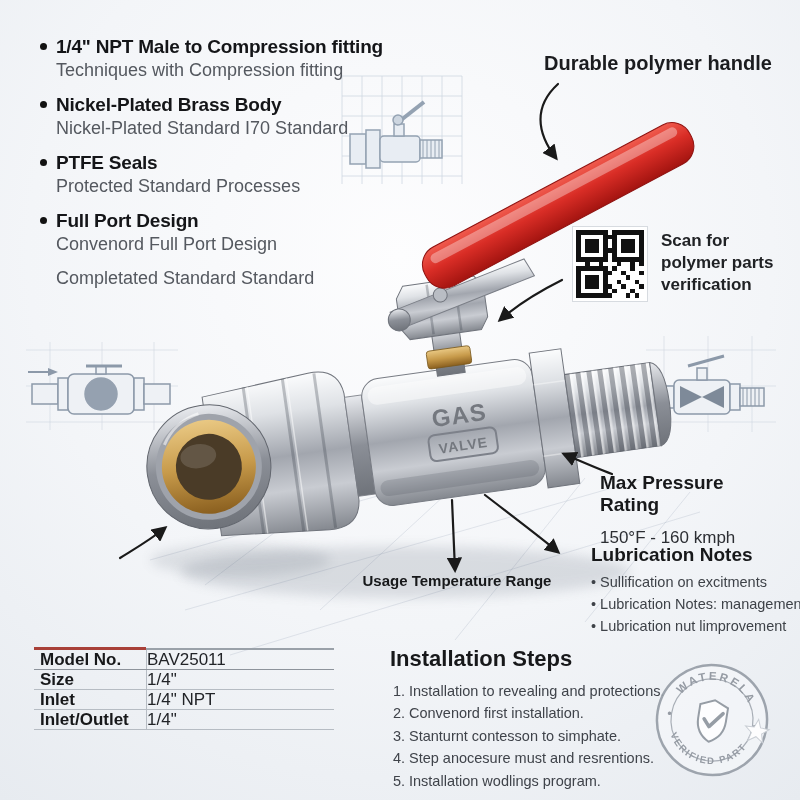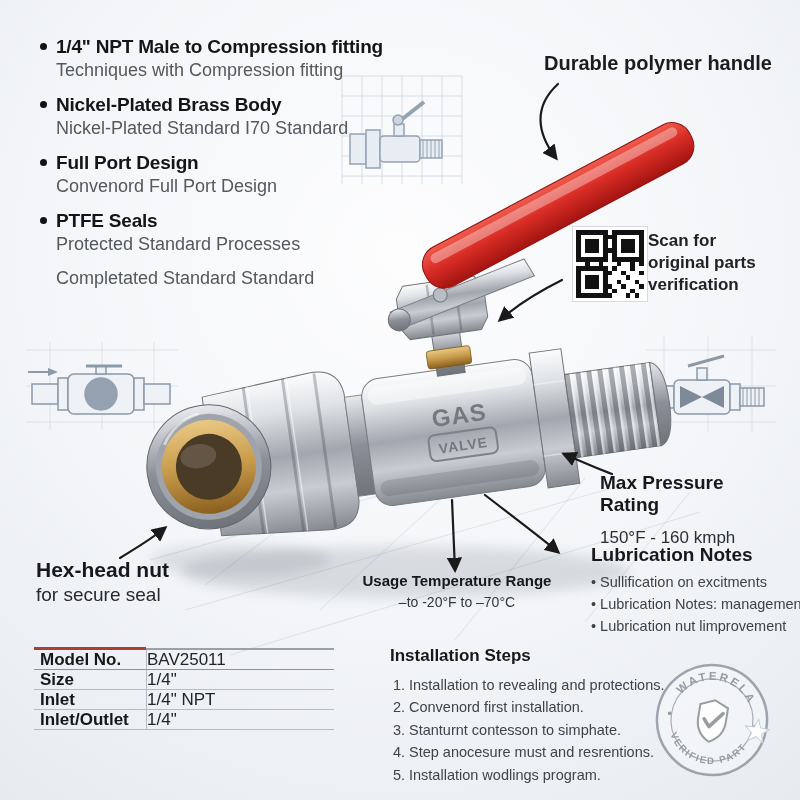--- a/index.html
+++ b/index.html
@@ -10,21 +10,21 @@
 
   
   .features{position:absolute;left:40px;top:36px;width:368px;}
   .feature{margin-bottom:13px;}
   .f-title{display:flex;align-items:baseline;gap:9px;font-size:19px;font-weight:bold;letter-spacing:-.2px;color:#141518;}
   .dot{flex:none;width:7px;height:7px;border-radius:50%;background:#121212;transform:translateY(-3px);}
   .f-sub{margin:2px 0 0 16px;font-size:18px;color:#54585f;}
 
   
   .handle-note{position:absolute;left:544px;top:52px;width:232px;font-size:20px;font-weight:600;color:#1b1c1f;}
-  .qr-row{position:absolute;left:572px;top:226px;display:flex;align-items:flex-start;}
+  .qr-row{position:absolute;left:572px;top:226px;display:flex;gap:13px;align-items:flex-start;}
   .qr-box{width:76px;height:76px;background:#fff;padding:3px;border:1px solid #d7dbe0;}
   .qr-text{font-size:17px;font-weight:600;line-height:1.3;color:#202225;padding-top:4px;}
   .max-pressure{position:absolute;left:600px;top:472px;width:185px;}
   .max-pressure .t{font-size:19px;font-weight:bold;}
   .max-pressure .v{font-size:17px;color:#2c2e33;margin-top:12px;}
   .lubrication{position:absolute;left:556px;top:544px;width:228px;margin-left:35px;}
   .lubrication .t{font-size:19px;font-weight:bold;margin-bottom:6px;}
   .lubrication ul{margin:0;padding:0;list-style:none;font-size:14.5px;color:#3e4248;line-height:1.5;}
   .lubrication li::before{content:"• ";color:#3e4248;}
 
@@ -39,21 +39,21 @@
   
   .spec-table{position:absolute;left:34px;top:648px;width:300px;font-size:17px;border-top:2px solid #9aa1a9;}
   .spec-table::before{content:"";position:absolute;top:-3px;left:0;width:112px;height:3px;background:#a84038;}
   .spec-row{display:flex;align-items:center;height:20px;border-bottom:1px solid #b6bcc3;}
   .spec-row:first-child{border-bottom-color:#8d939b;}
   .cell-label{width:112px;font-weight:bold;padding-left:6px;color:#17181a;}
   .cell-value{flex:1;align-self:stretch;display:flex;align-items:center;border-left:1px solid #b6bcc3;color:#222428;}
 
   
   .install{position:absolute;left:390px;top:646px;width:275px;}
-  .install .t{font-size:17px;font-weight:bold;margin-bottom:8px;}
+  .install .t{font-size:22px;font-weight:bold;margin-bottom:8px;}
   .install ol{margin:0;padding-left:19px;font-size:14.5px;color:#3f434a;line-height:1.55;}
 
   
   .badge{position:absolute;left:652px;top:660px;width:120px;height:120px;transform:rotate(9deg);opacity:.93;}
   .badge svg{overflow:visible;}
 
   .scene{position:absolute;left:0;top:0;pointer-events:none;}
 </style>
 </head>
 <body>
@@ -217,30 +217,30 @@
     <div class="feature">
       <div class="f-title">
           <span class="dot"></span>
           <span>Nickel-Plated Brass Body</span>
         </div>
       <div class="f-sub">Nickel-Plated Standard I70 Standard</div>
     </div>
     <div class="feature">
       <div class="f-title">
           <span class="dot"></span>
+          <span>PTFE Seals</span>
+        </div>
+      <div class="f-sub">Protected Standard Processes</div>
+    </div>
+    <div class="feature">
+      <div class="f-title">
+          <span class="dot"></span>
           <span>Full Port Design</span>
         </div>
       <div class="f-sub">Convenord Full Port Design</div>
-    </div>
-    <div class="feature">
-      <div class="f-title">
-          <span class="dot"></span>
-          <span>PTFE Seals</span>
-        </div>
-      <div class="f-sub">Protected Standard Processes</div>
     </div>
     <div class="feature">
       <div class="f-sub">Completated Standard Standard</div>
     </div>
   </div>
 
   <div class="handle-note">Durable polymer handle</div>
 
   <div class="qr-row">
     <svg class="qr-box" viewBox="0 0 75 75" shape-rendering="crispEdges">
@@ -253,47 +253,42 @@
           <rect x="45" y="5" width="25" height="25" fill="#ffffff"></rect>
           <rect x="50" y="10" width="15" height="15"></rect>
         <rect x="0" y="40" width="35" height="35"></rect>
           <rect x="5" y="45" width="25" height="25" fill="#ffffff"></rect>
           <rect x="10" y="50" width="15" height="15"></rect>
         <path d="M40 40h5v5h-5z M50 45h5v5h-5z M60 40h5v5h-5z M70 45h5v5h-5z M45 55h5v5h-5z M55 50h5v5h-5z M65 55h5v5h-5z M70 60h5v5h-5z M40 65h5v5h-5z M50 60h5v5h-5z M60 65h5v5h-5z M55 70h5v5h-5z M65 70h5v5h-5z M45 35h5v5h-5z M60 35h5v5h-5z M70 35h5v5h-5z M35 45h5v5h-5z M35 60h5v5h-5z M35 70h5v5h-5z M35 5h5v5h-5z M35 20h5v5h-5z M10 35h5v5h-5z M25 35h5v5h-5z"></path>
       </g>
     </svg>
     <div class="qr-text">
       <div>Scan for</div>
-      <div>original parts</div>
+      <div>polymer parts</div>
       <div>verification</div>
     </div>
   </div>
 
   <div class="max-pressure">
     <div class="t">Max Pressure Rating</div>
     <div class="v">150°F - 160 kmph</div>
   </div>
 
   <div class="lubrication">
     <div class="t">Lubrication Notes</div>
     <ul>
       <li>Sullification on excitments</li>
       <li>Lubrication Notes: management</li>
       <li>Lubrication nut limprovement</li>
     </ul>
   </div>
 
-  <div class="hex-note">
-    <div class="l1">Hex-head nut</div>
-    <div class="l2">for secure seal</div>
-  </div>
 
   <div class="temp-note">
     <div class="t">Usage Temperature Range</div>
-    <div class="v">–to -20°F to –70°C</div>
   </div>
 
   <div class="spec-table">
     <div class="spec-row">
       <div class="cell-label">Model No.</div>
       <div class="cell-value">BAV25011</div>
     </div>
     <div class="spec-row">
       <div class="cell-label">Size</div>
       <div class="cell-value">1/4"</div>

